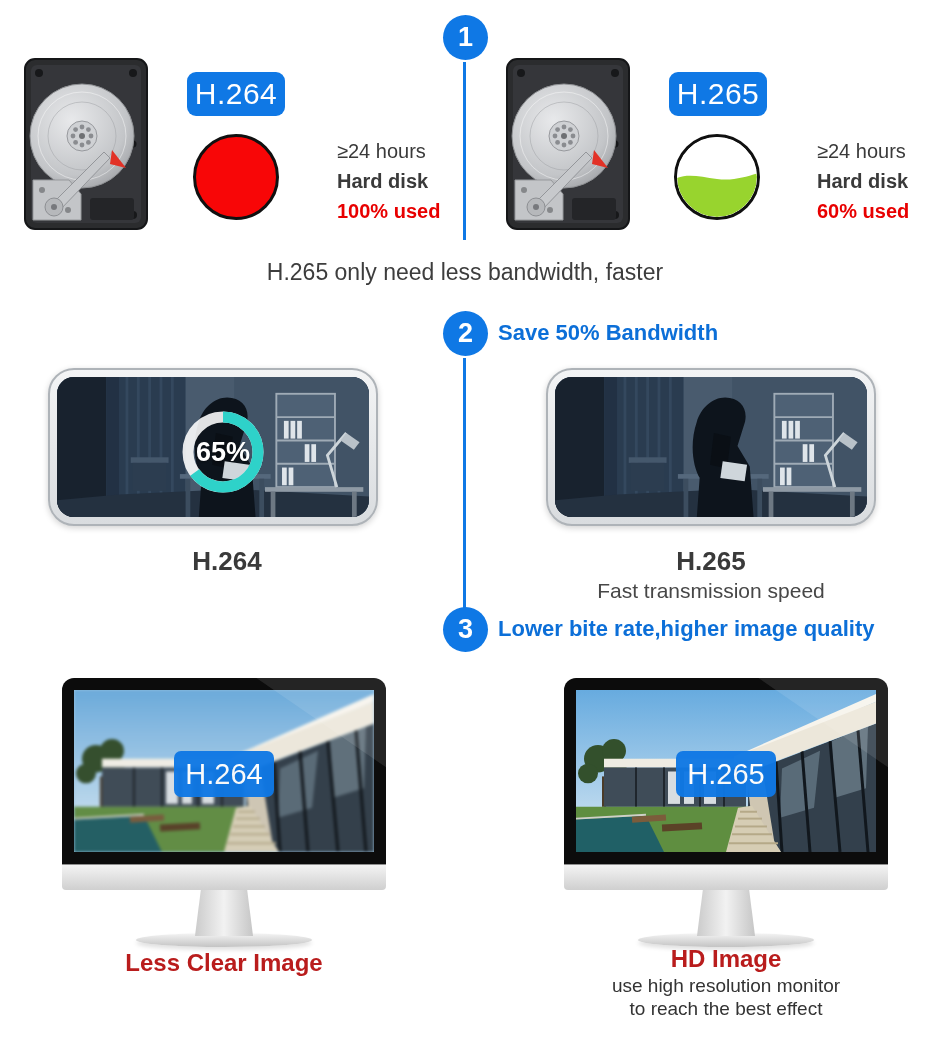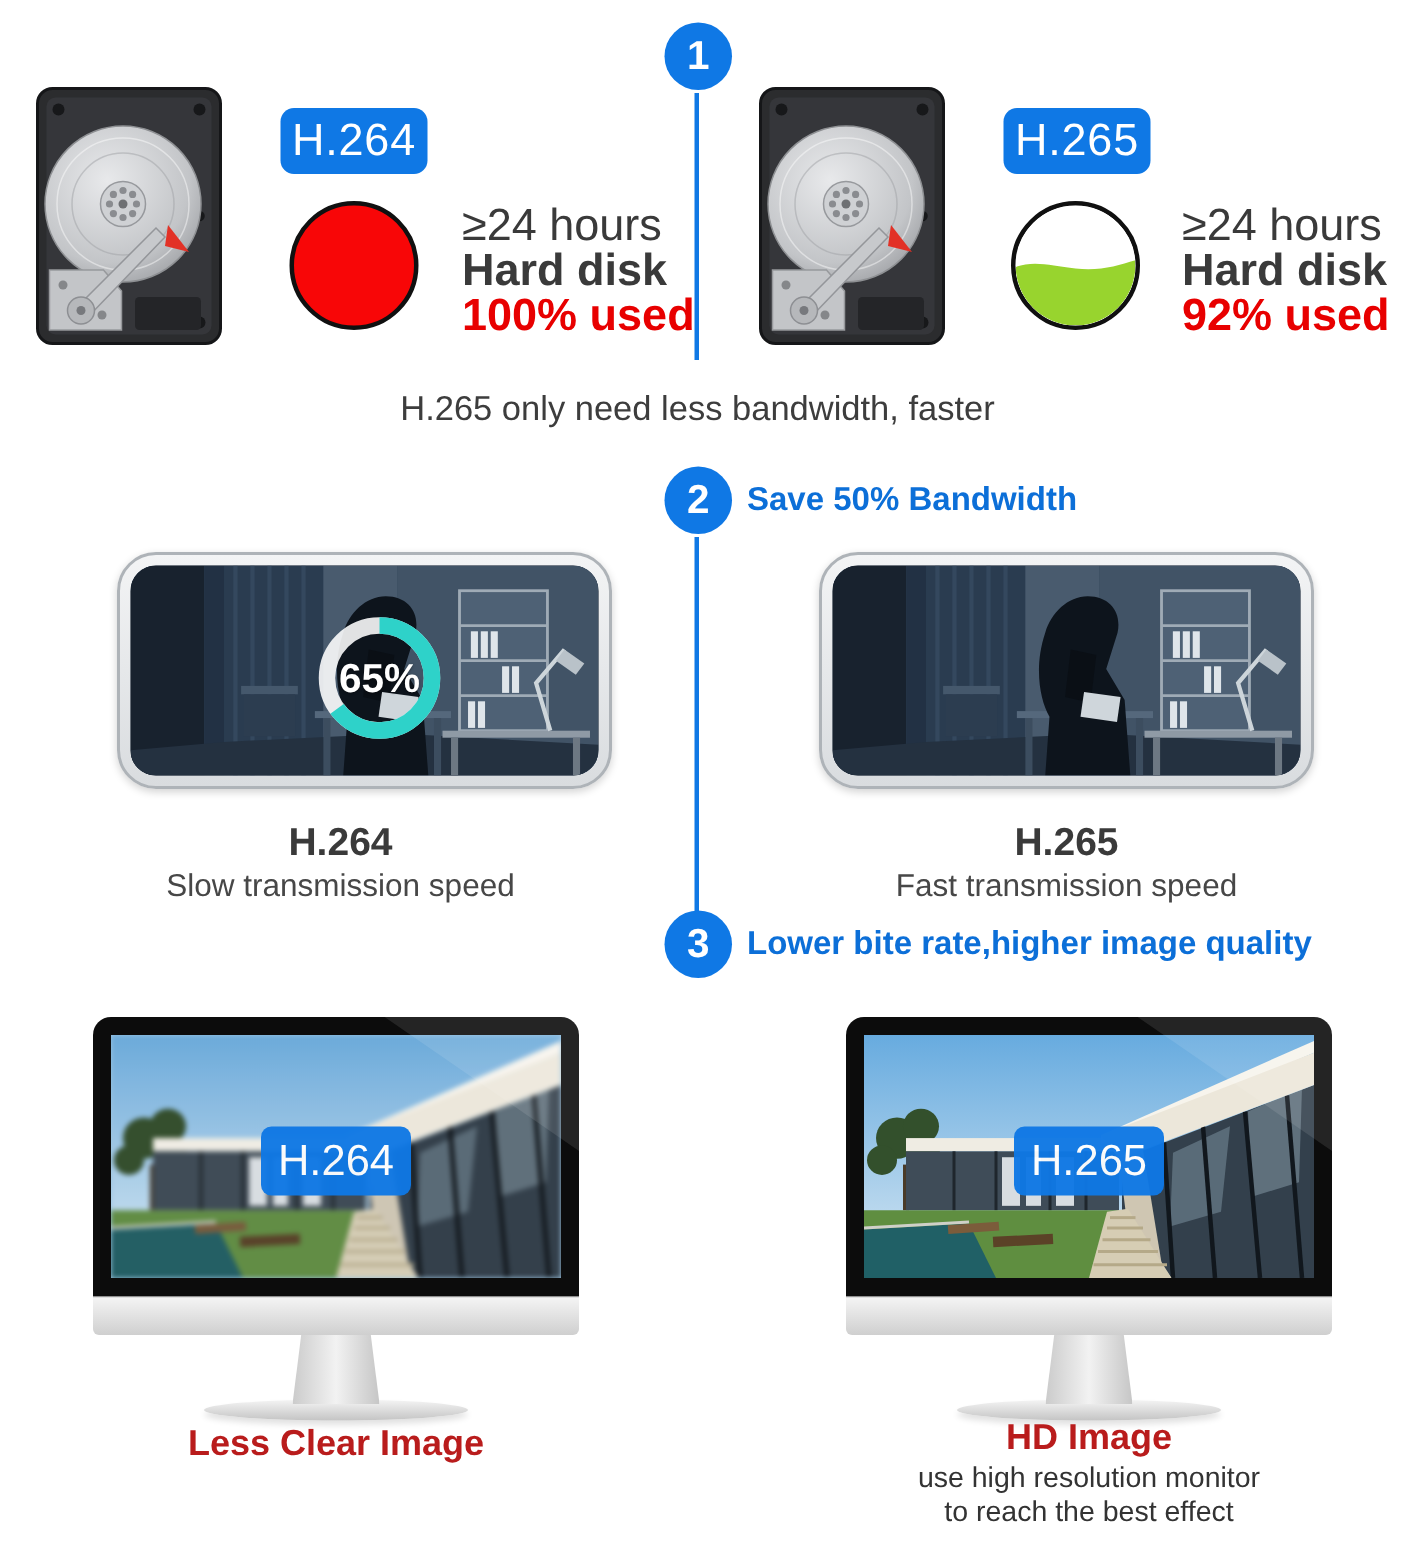--- a/index.html
+++ b/index.html
@@ -16,21 +16,21 @@
   .step-circle{width:45px;height:45px;border-radius:50%;background:var(--blue);
       color:#fff;font-size:27px;font-weight:bold;display:flex;align-items:center;justify-content:center;}
   .vline{width:3px;background:var(--blue);}
   .step-title{font-size:22px;font-weight:bold;color:var(--blue-text);white-space:nowrap;text-align:right;}
 
   
   .codec-badge{background:var(--blue);color:#fff;border-radius:9px;width:98px;height:44px;
       display:flex;align-items:center;justify-content:center;font-size:30px;letter-spacing:0.5px;}
 
   
-  .info-block{line-height:30px;font-size:30px;color:#3a3a3a;}
+  .info-block{line-height:30px;font-size:20px;color:#3a3a3a;margin-left:29px;}
   .info-bold{font-weight:bold;}
   .info-red{font-weight:bold;color:var(--red-text);}
   .s1-note{width:600px;text-align:center;font-size:23px;line-height:28px;color:#3d3d3d;}
 
   
   .usage-circle{width:86px;height:86px;border-radius:50%;border:3px solid #101010;overflow:hidden;background:#fff;}
   .usage-circle.red{background:var(--red);}
   .usage-circle svg{display:block;width:100%;height:100%;}
 
   
@@ -189,34 +189,34 @@
       <g clip-path="url(#gc)">
         <rect width="80" height="80" fill="#ffffff"></rect>
         <path style="fill:var(--green)" d="M0,41 C12,36.5 24,40 40,42 C56,44 68,40 80,36.5 L80,80 L0,80 Z"></path>
       </g>
     </svg>
   </div>
 
   <div class="abs info-block" style="left:788px;top:136px;">
     <div>≥24 hours</div>
     <div class="info-bold">Hard disk</div>
-    <div class="info-red">92% used</div>
+    <div class="info-red">60% used</div>
   </div>
 
   <div class="abs s1-note" style="left:165px;top:245px;margin-top:13px;">
     <div>H.265 only need less bandwidth, faster</div>
   </div>
 
   <div class="abs step-circle" style="left:443px;top:311px;">
     <span>2</span>
   </div>
   <div class="abs step-title" style="left:498px;top:320px;">Save 50% Bandwidth</div>
   <div class="abs vline" style="left:463px;top:358px;height:258px;"></div>
 
-  <div class="abs phone" style="left:78px;top:368px;">
+  <div class="abs phone" style="left:48px;top:368px;">
     <div class="phone-screen">
       <svg viewBox="0 0 330 150" preserveAspectRatio="none">
         <rect width="330" height="150" fill="#31435a"></rect>
         <rect x="0" y="0" width="52" height="150" fill="#18222e"></rect>
         <rect x="52" y="0" width="14" height="150" fill="#223144"></rect>
         <rect x="66" y="0" width="70" height="150" fill="#2a3c50"></rect>
         <g stroke="#34485e" stroke-width="3">
           <line x1="74" y1="0" x2="74" y2="150"></line>
             <line x1="86" y1="0" x2="86" y2="150"></line>
           <line x1="98" y1="0" x2="98" y2="150"></line>
@@ -309,21 +309,20 @@
           <rect x="214" y="109" width="5" height="41" fill="#3c4d5f"></rect>
         <path d="M150,150 L153,108 C146,96 142,72 150,48 C154,34 166,22 180,22 C196,22 204,34 201,48 L193,74 L206,96 L210,150 Z" fill="#0d141c"></path>
         <polygon points="168,60 186,64 182,98 164,94" fill="#0a0f15"></polygon>
         <rect x="176" y="92" width="26" height="18" fill="#cfd6db" transform="rotate(8 189 101)"></rect>
       </svg>
     </div>
   </div>
 
   <div class="abs phone-caption" style="left:62px;top:545px;">
     <div class="codec-caption">H.264</div>
-    <div class="speed-caption">Slow transmission speed</div>
   </div>
   <div class="abs phone-caption" style="left:546px;top:545px;">
     <div class="codec-caption">H.265</div>
     <div class="speed-caption">Fast transmission speed</div>
   </div>
 
   <div class="abs step-circle" style="left:443px;top:607px;">
     <span>3</span>
   </div>
   <div class="abs step-title" style="left:498px;top:616px;">Lower bite rate,higher image quality</div>

